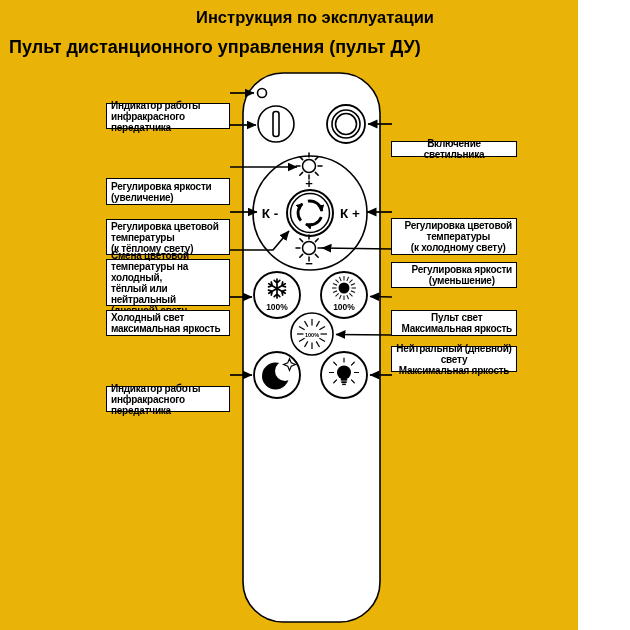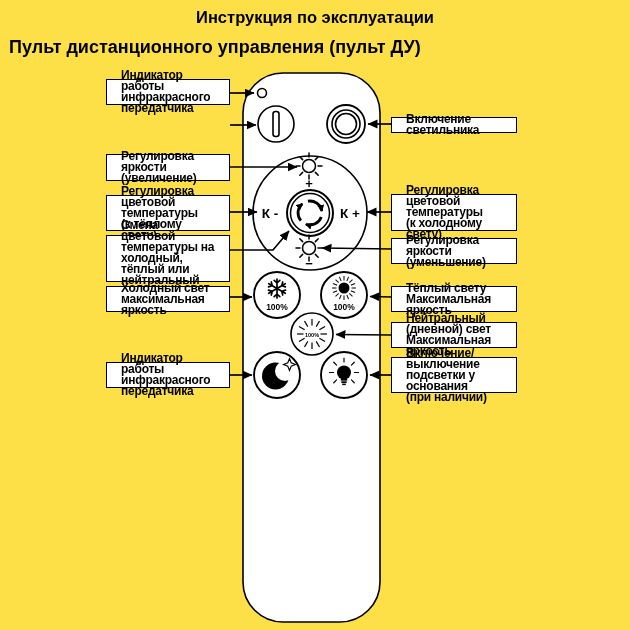--- a/index.html
+++ b/index.html
@@ -1,27 +1,27 @@
 <!DOCTYPE html>
 <html><head>
 <meta charset="utf-8">
 <style>
   html,body{margin:0;padding:0;background:#fff;}
-  .page{position:relative;width:630px;height:630px;background:#fde047;overflow:hidden;
+  .page{position:relative;width:578px;height:630px;background:#eab308;overflow:hidden;
         font-family:"Liberation Sans",sans-serif;color:#000;}
   .title{position:absolute;top:8px;left:0;width:630px;text-align:center;
          font-weight:bold;font-size:16.5px;}
   .subtitle{position:absolute;top:37px;left:9px;width:630px;text-align:left;
          font-weight:bold;font-size:18px;}
   .diagram{position:absolute;top:0;left:0;}
   .callout{position:absolute;box-sizing:border-box;border:1.5px solid #000;background:#fff;
-         font-weight:bold;font-size:12px;line-height:11px;letter-spacing:-0.25px;
-         white-space:pre-line;display:flex;align-items:center;padding:1px 14px;}
+         font-weight:bold;font-size:10px;line-height:11px;letter-spacing:-0.25px;
+         white-space:pre-line;display:flex;align-items:center;padding:1px 4px;margin-top:24px;}
   .callout.left{left:106px;width:124px;justify-content:flex-start;text-align:left;}
-  .callout.right{left:391px;width:126px;justify-content:flex-end;text-align:left;}
+  .callout.right{left:391px;width:126px;justify-content:flex-end;text-align:center;}
   svg text{font-family:"Liberation Sans",sans-serif;font-weight:bold;fill:#000;}
 </style>
 </head>
 <body>
 
 <div class="page">
 
   <div class="title">Инструкция по эксплуатации</div>
   <div class="subtitle">Пульт дистанционного управления (пульт ДУ)</div>
 
@@ -213,21 +213,18 @@
 максимальная яркость</div>
   <div class="callout left" style="top:362px;height:26px">Индикатор работы
 инфракрасного передатчика</div>
 
   <div class="callout right" style="top:117px;height:16px">Включение светильника</div>
   <div class="callout right" style="top:194px;height:37px">Регулировка цветовой
 температуры
 (к холодному свету)</div>
   <div class="callout right" style="top:238px;height:26px">Регулировка яркости
 (уменьшение)</div>
-  <div class="callout right" style="top:286px;height:26px">Тёплый свету
+  <div class="callout right" style="top:286px;height:26px">Пульт свет
 Максимальная яркость</div>
-  <div class="callout right" style="top:322px;height:26px">Нейтральный (дневной) свет
+  <div class="callout right" style="top:322px;height:26px">Нейтральный (дневной) свету
 Максимальная яркость</div>
-  <div class="callout right" style="top:357px;height:36px">Включение/выключение
-подсветки у основания
-(при наличии)</div>
 
 </div>
 
 </body></html>

